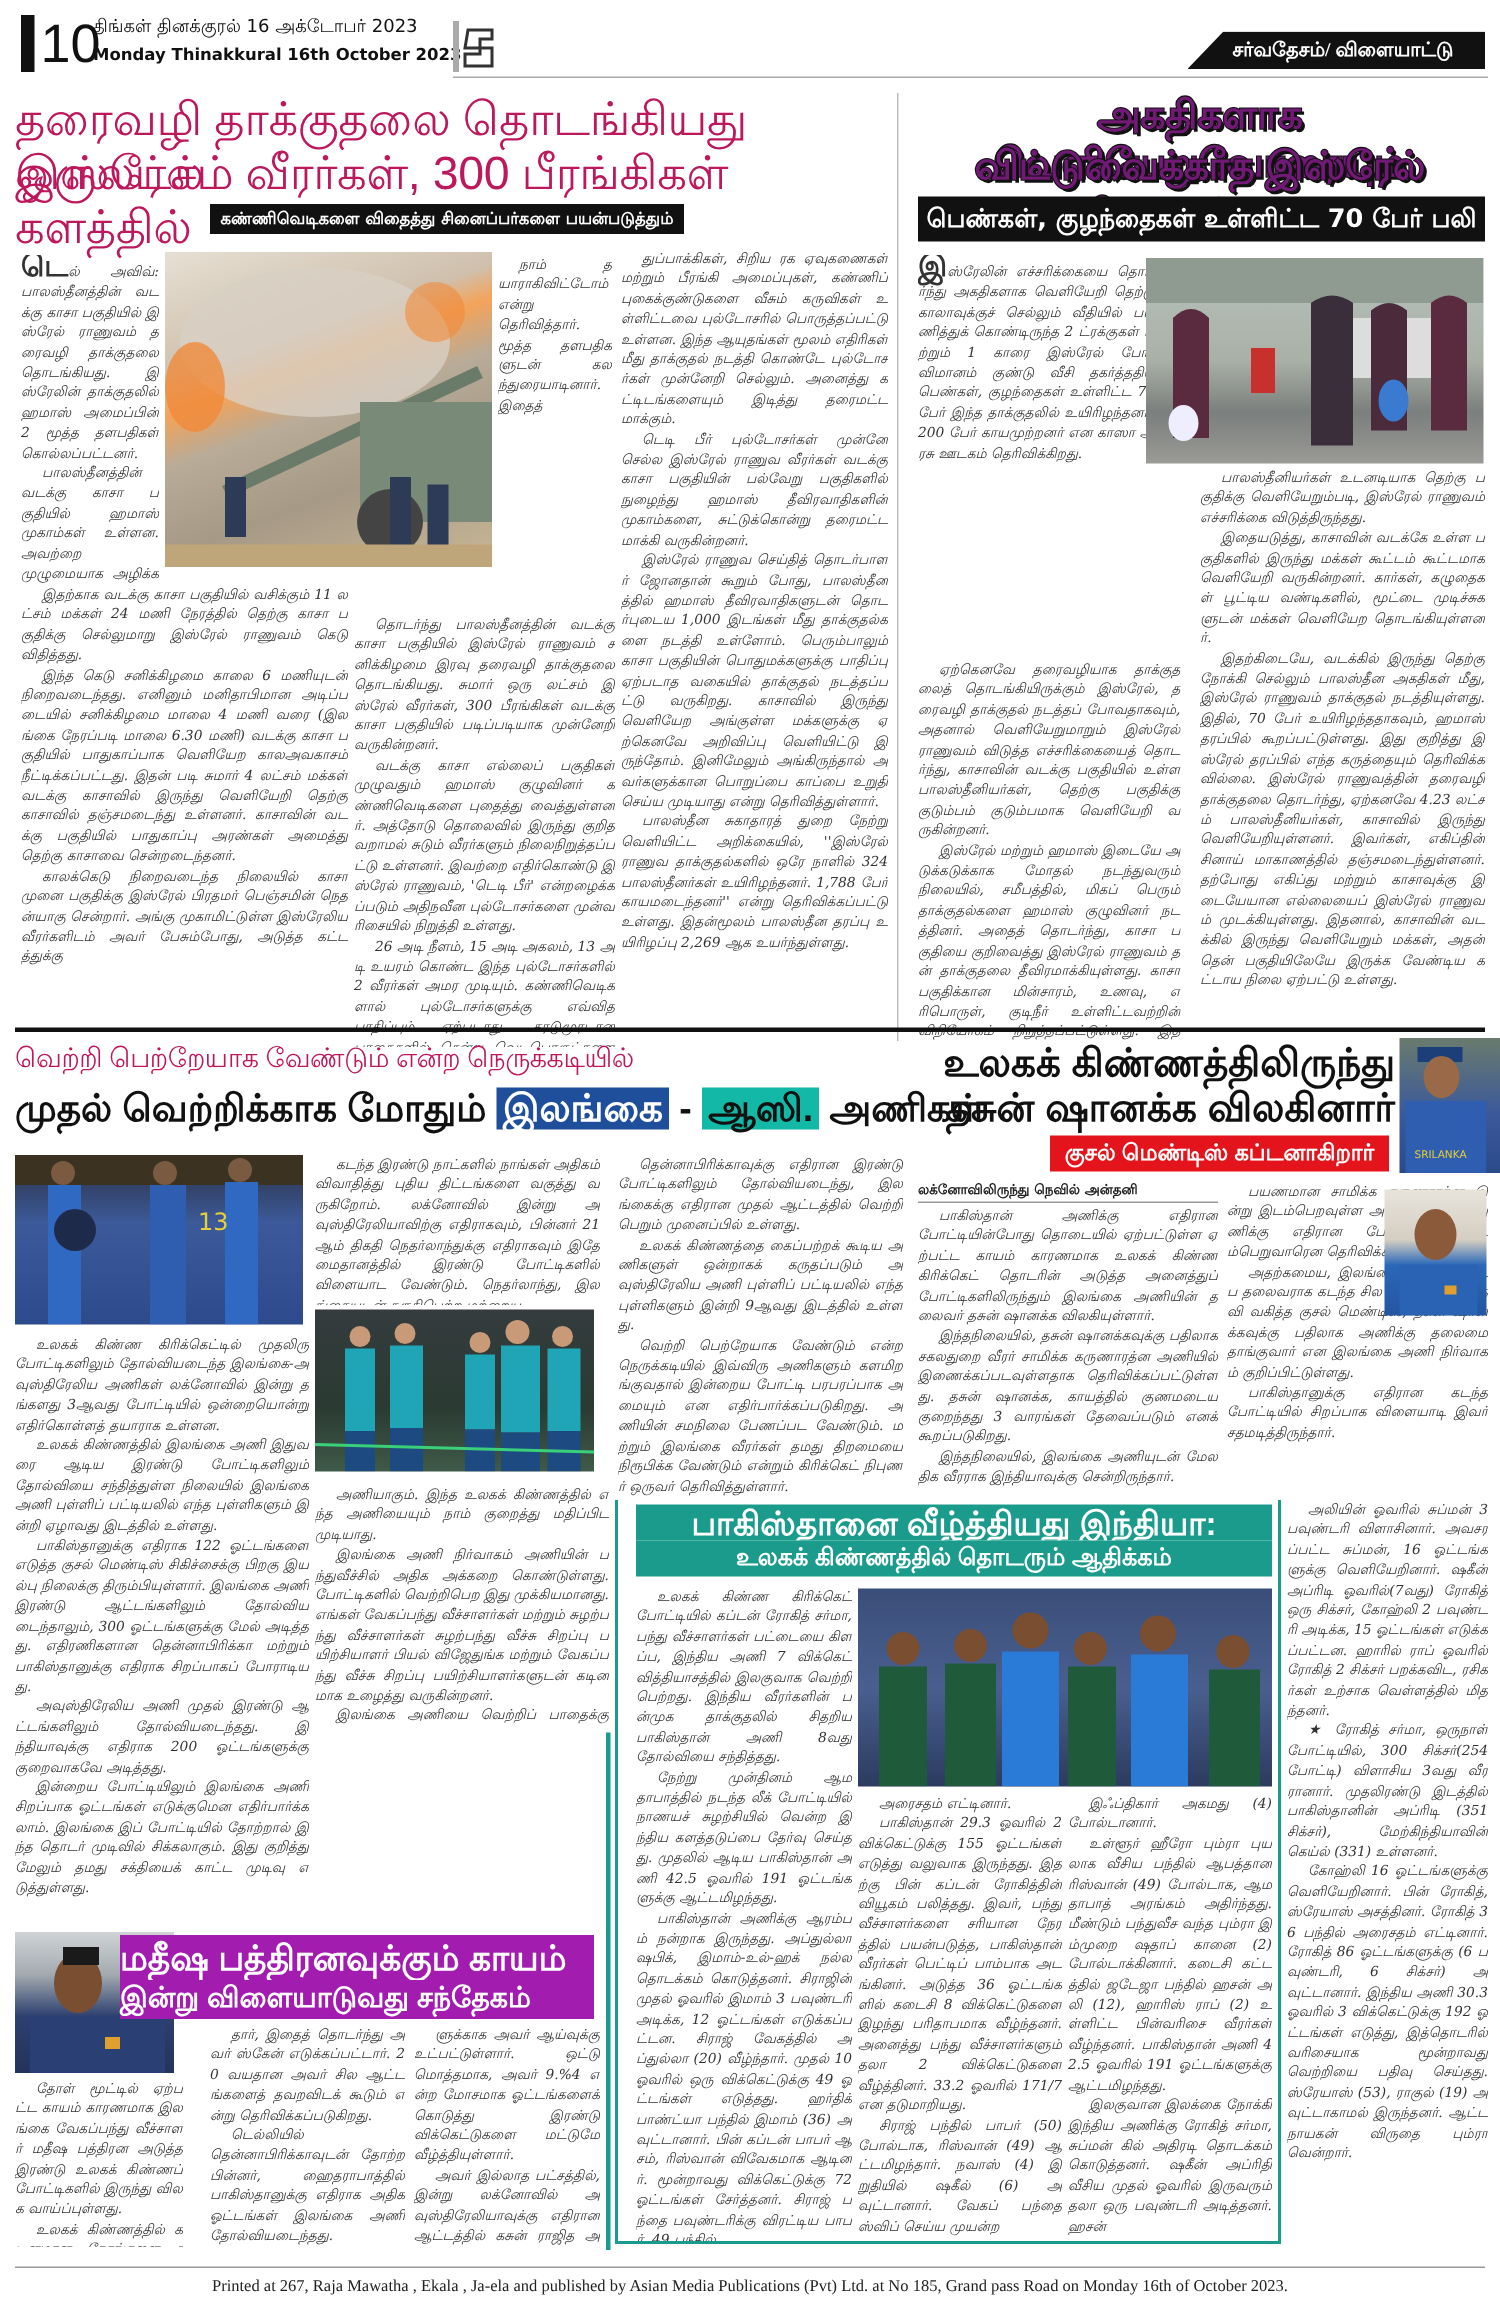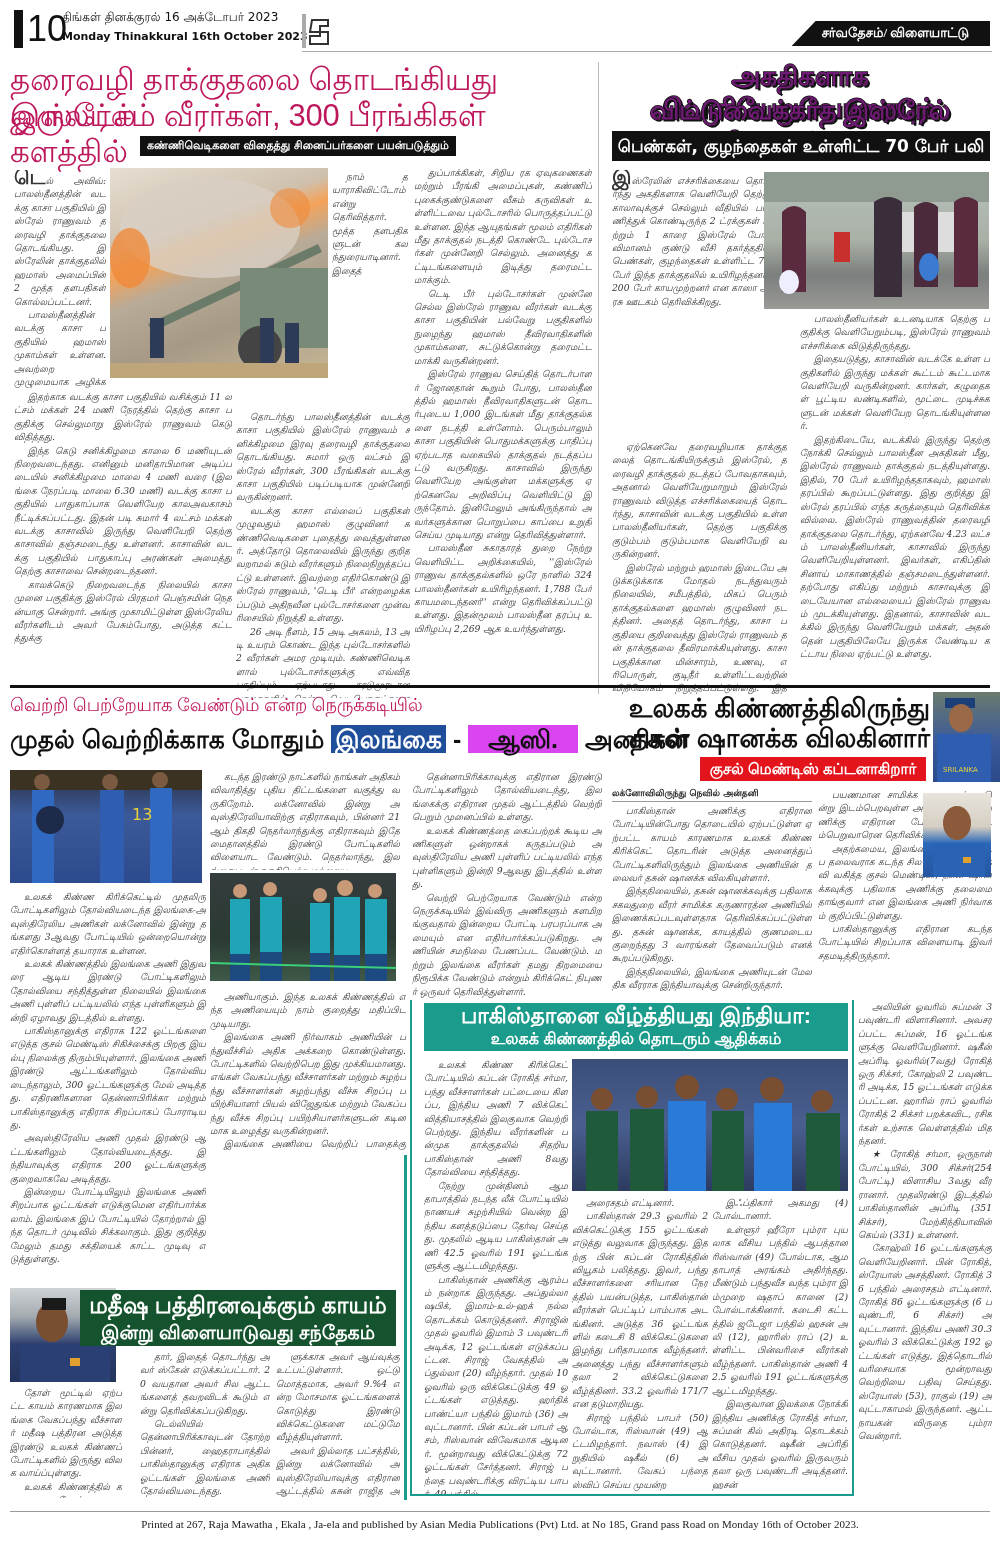--- a/index.html
+++ b/index.html
@@ -16,21 +16,21 @@
 .hdr-logo{left:302px;top:14px;width:34px;height:34px;border-left:4px solid #aaa}
 .hdr-rule{left:302px;top:51px;width:690px;height:1px;background:#aaa}
 .section-tag{right:10px;top:21px;background:#111;color:#fff;font-family:Liberation Serif, serif;font-weight:bold;font-size:13px;padding:4px 21px 4px 30px;clip-path:polygon(24px 0,100% 0,100% 100%,0 100%)}
 .h-red{font-family:"Liberation Sans",sans-serif;font-weight:normal;color:#be185d;text-align:left;letter-spacing:-.3px}
 .bar-black{background:#111;color:#fff;font-family:"DejaVu Sans",sans-serif;font-weight:bold;text-align:center}
 .h-yellow{font-family:"Liberation Sans",sans-serif;font-weight:900;color:#701a75;text-align:center;-webkit-text-stroke:1.4px #111;paint-order:stroke fill;text-shadow:2px 2px 0 #111}
 .h-black{font-family:"Liberation Sans",sans-serif;font-weight:bold;color:#111;text-align:center}
 .rule-thick{height:3px;background:#111}
 .col-rule{width:1px;background:#bbb}
 .teal{background:#1a9b8c;color:#fff;font-family:"Liberation Sans",sans-serif;font-weight:bold;text-align:center}
-.blue{background:#14532d;color:#fff;font-family:"Liberation Sans",sans-serif;font-weight:bold;text-align:center}
+.blue{background:#a21caf;color:#fff;font-family:"Liberation Sans",sans-serif;font-weight:bold;text-align:left}
 </style>
 </head>
 <body>
 
 <div class="abs hdr-pagenum">
   <div class="hdr-bar"></div>
   <span class="hdr-num">10</span>
 </div>
 <div class="abs hdr-ta">திங்கள் தினக்குரல் 16 அக்டோபர் 2023</div>
 <div class="abs hdr-en">Monday Thinakkural 16th October 2023</div>
@@ -116,21 +116,21 @@
   <p>இதற்கிடையே, வடக்கில் இருந்து தெற்கு நோக்கி செல்லும் பாலஸ்தீன அகதிகள் மீது, இஸ்ரேல் ராணுவம் தாக்குதல் நடத்தியுள்ளது. இதில், 70 பேர் உயிரிழந்ததாகவும், ஹமாஸ் தரப்பில் கூறப்பட்டுள்ளது. இது குறித்து இஸ்ரேல் தரப்பில் எந்த கருத்தையும் தெரிவிக்கவில்லை. இஸ்ரேல் ராணுவத்தின் தரைவழி தாக்குதலை தொடர்ந்து, ஏற்கனவே 4.23 லட்சம் பாலஸ்தீனியர்கள், காசாவில் இருந்து வெளியேறியுள்ளனர். இவர்கள், எகிப்தின் சினாய் மாகாணத்தில் தஞ்சமடைந்துள்ளனர். தற்போது எகிப்து மற்றும் காசாவுக்கு இடையேயான எல்லையைப் இஸ்ரேல் ராணுவம் முடக்கியுள்ளது. இதனால், காசாவின் வடக்கில் இருந்து வெளியேறும் மக்கள், அதன் தென் பகுதியிலேயே இருக்க வேண்டிய கட்டாய நிலை ஏற்பட்டு உள்ளது.</p>
 </div>
 
 <div class="abs rule-thick" style="left:10px;top:685px;width:980px"></div>
 
 <div class="abs h-red" style="left:10px;top:693px;width:590px;font-size:18px;line-height:24px">வெற்றி பெற்றேயாக வேண்டும் என்ற நெருக்கடியில்</div>
 <div class="abs h-black" style="left:10px;top:722px;width:590px;font-size:25px;line-height:34px;white-space:nowrap">
   <span>முதல் வெற்றிக்காக மோதும்</span>
   <span style="background:#1f4e9a;color:#fff;padding:0 4px">இலங்கை</span>
   <span>-</span>
-  <span style="background:#d946ef;padding:0 20px">ஆஸி.</span>
+  <span style="background:#14b8a6;padding:0 4px">ஆஸி.</span>
   <span>அணிகள்</span>
 </div>
 <div class="abs photo" style="left:10px;top:770px;width:192px;height:113px;background:linear-gradient(180deg,#2b2f3f 0%,#3c5a9a 40%,#2d4b8c 100%)">
   <svg width="192" height="113" viewBox="0 0 192 113">
     <rect x="0" y="0" width="192" height="20" fill="#3b3222"></rect>
     <circle cx="32" cy="12" r="8" fill="#7a5a40"></circle>
       <rect x="22" y="20" width="22" height="93" fill="#3069c2"></rect>
     <circle cx="100" cy="12" r="8" fill="#7a5a40"></circle>
       <rect x="90" y="20" width="24" height="93" fill="#2f5db0"></rect>
     <circle cx="150" cy="10" r="8" fill="#7a5a40"></circle>

